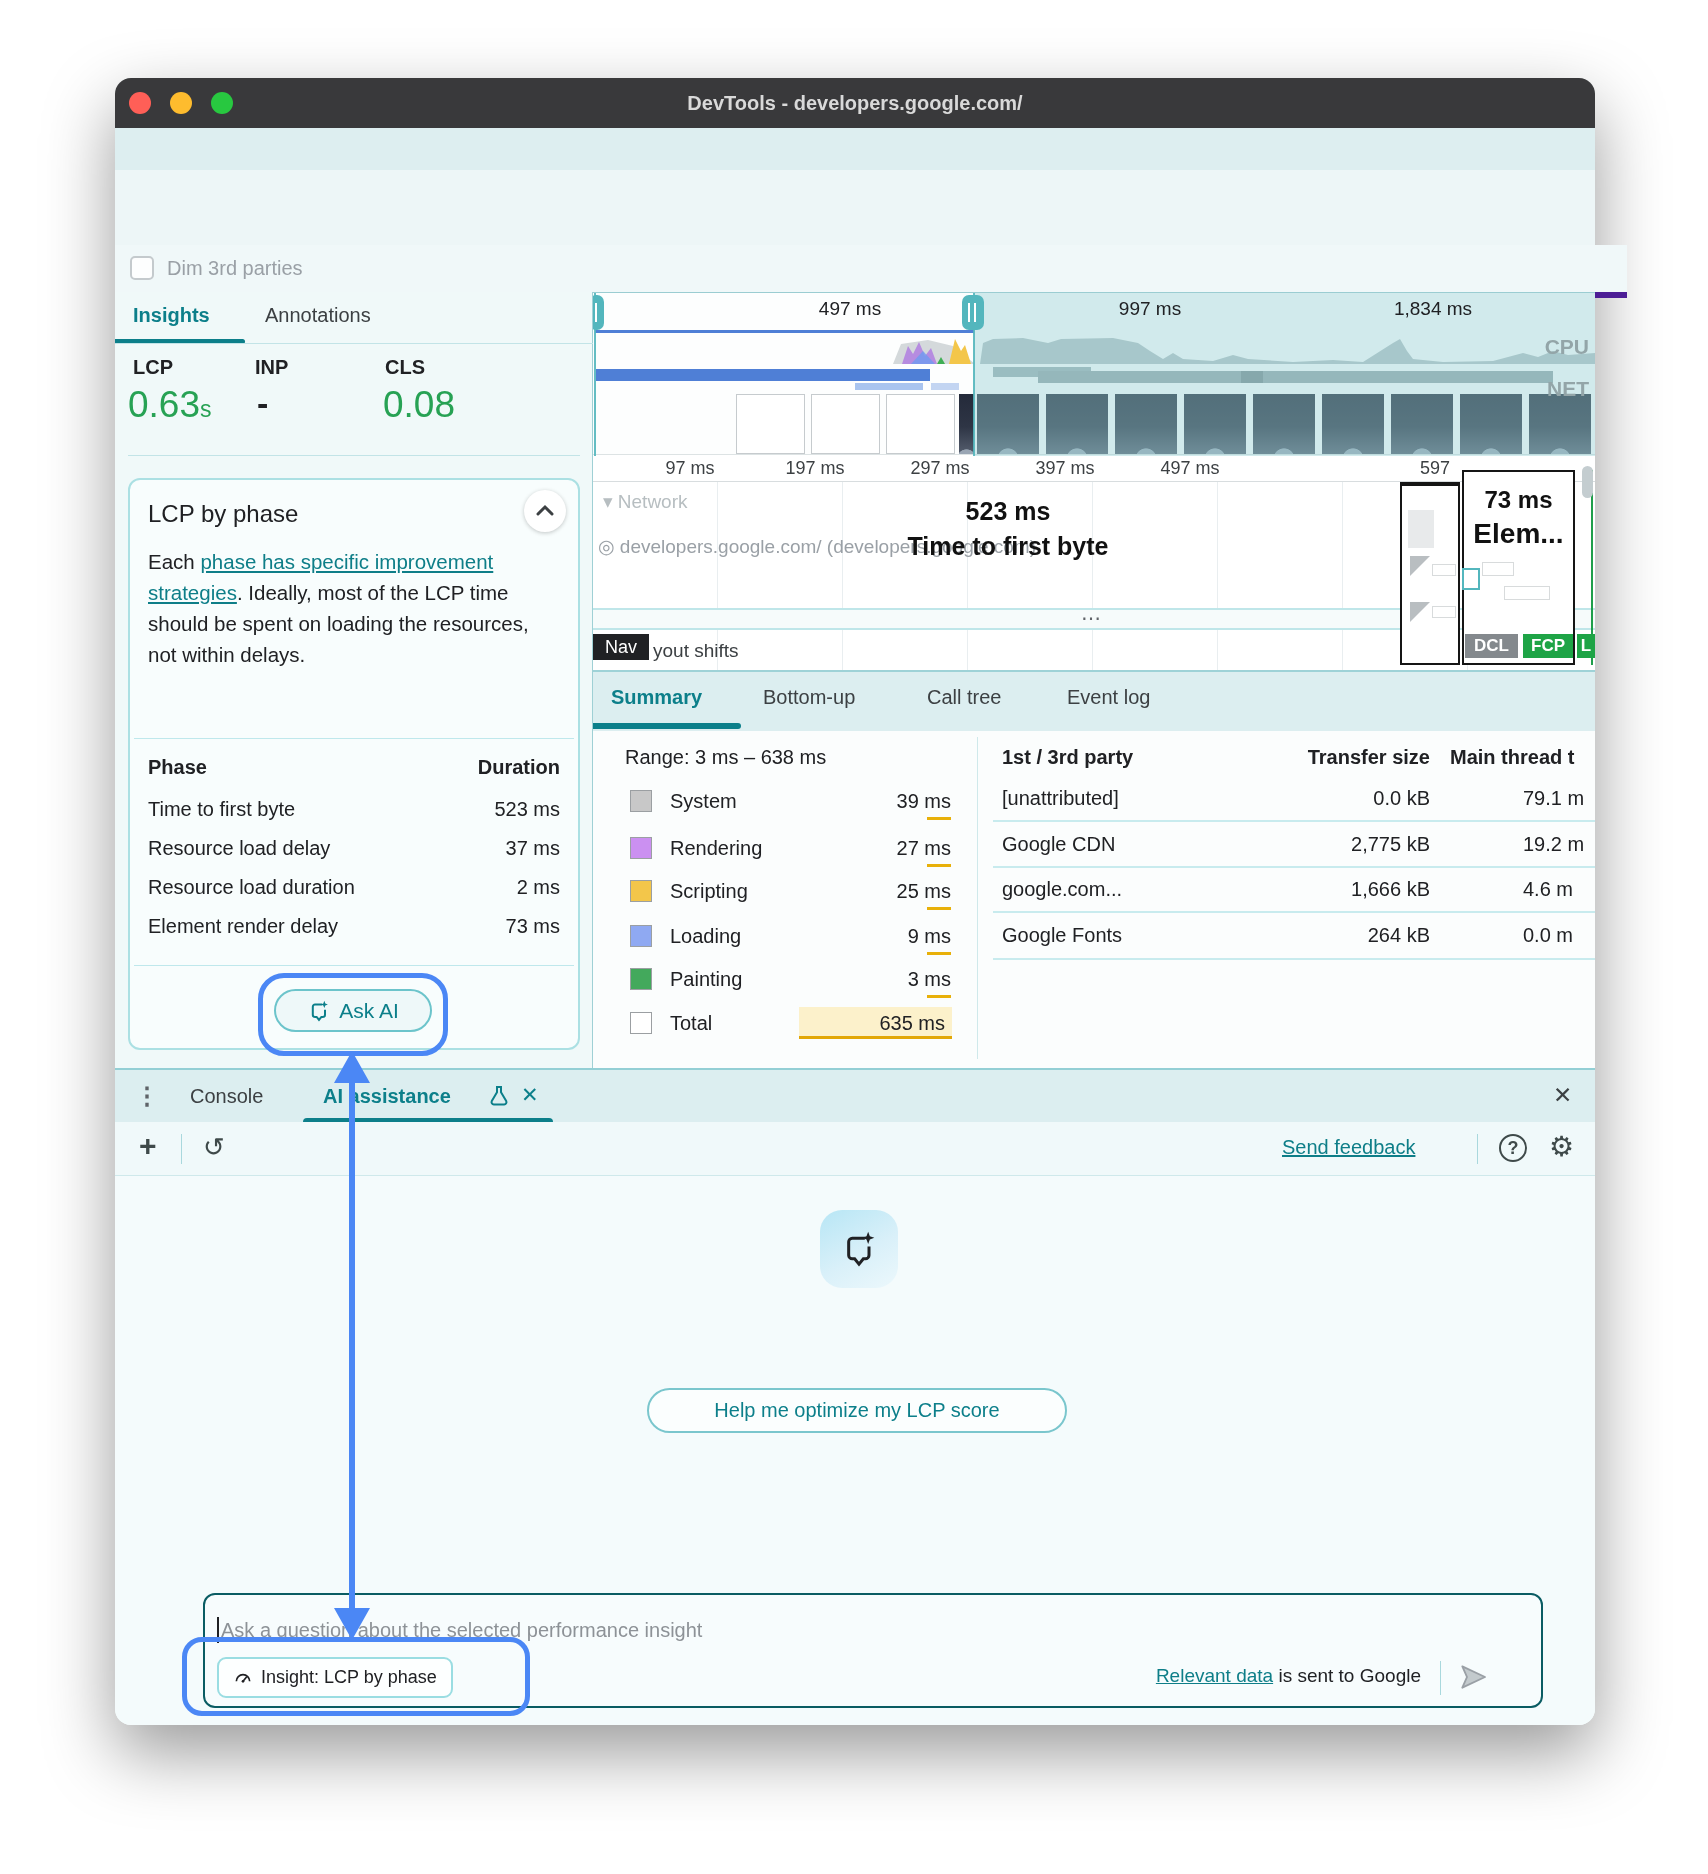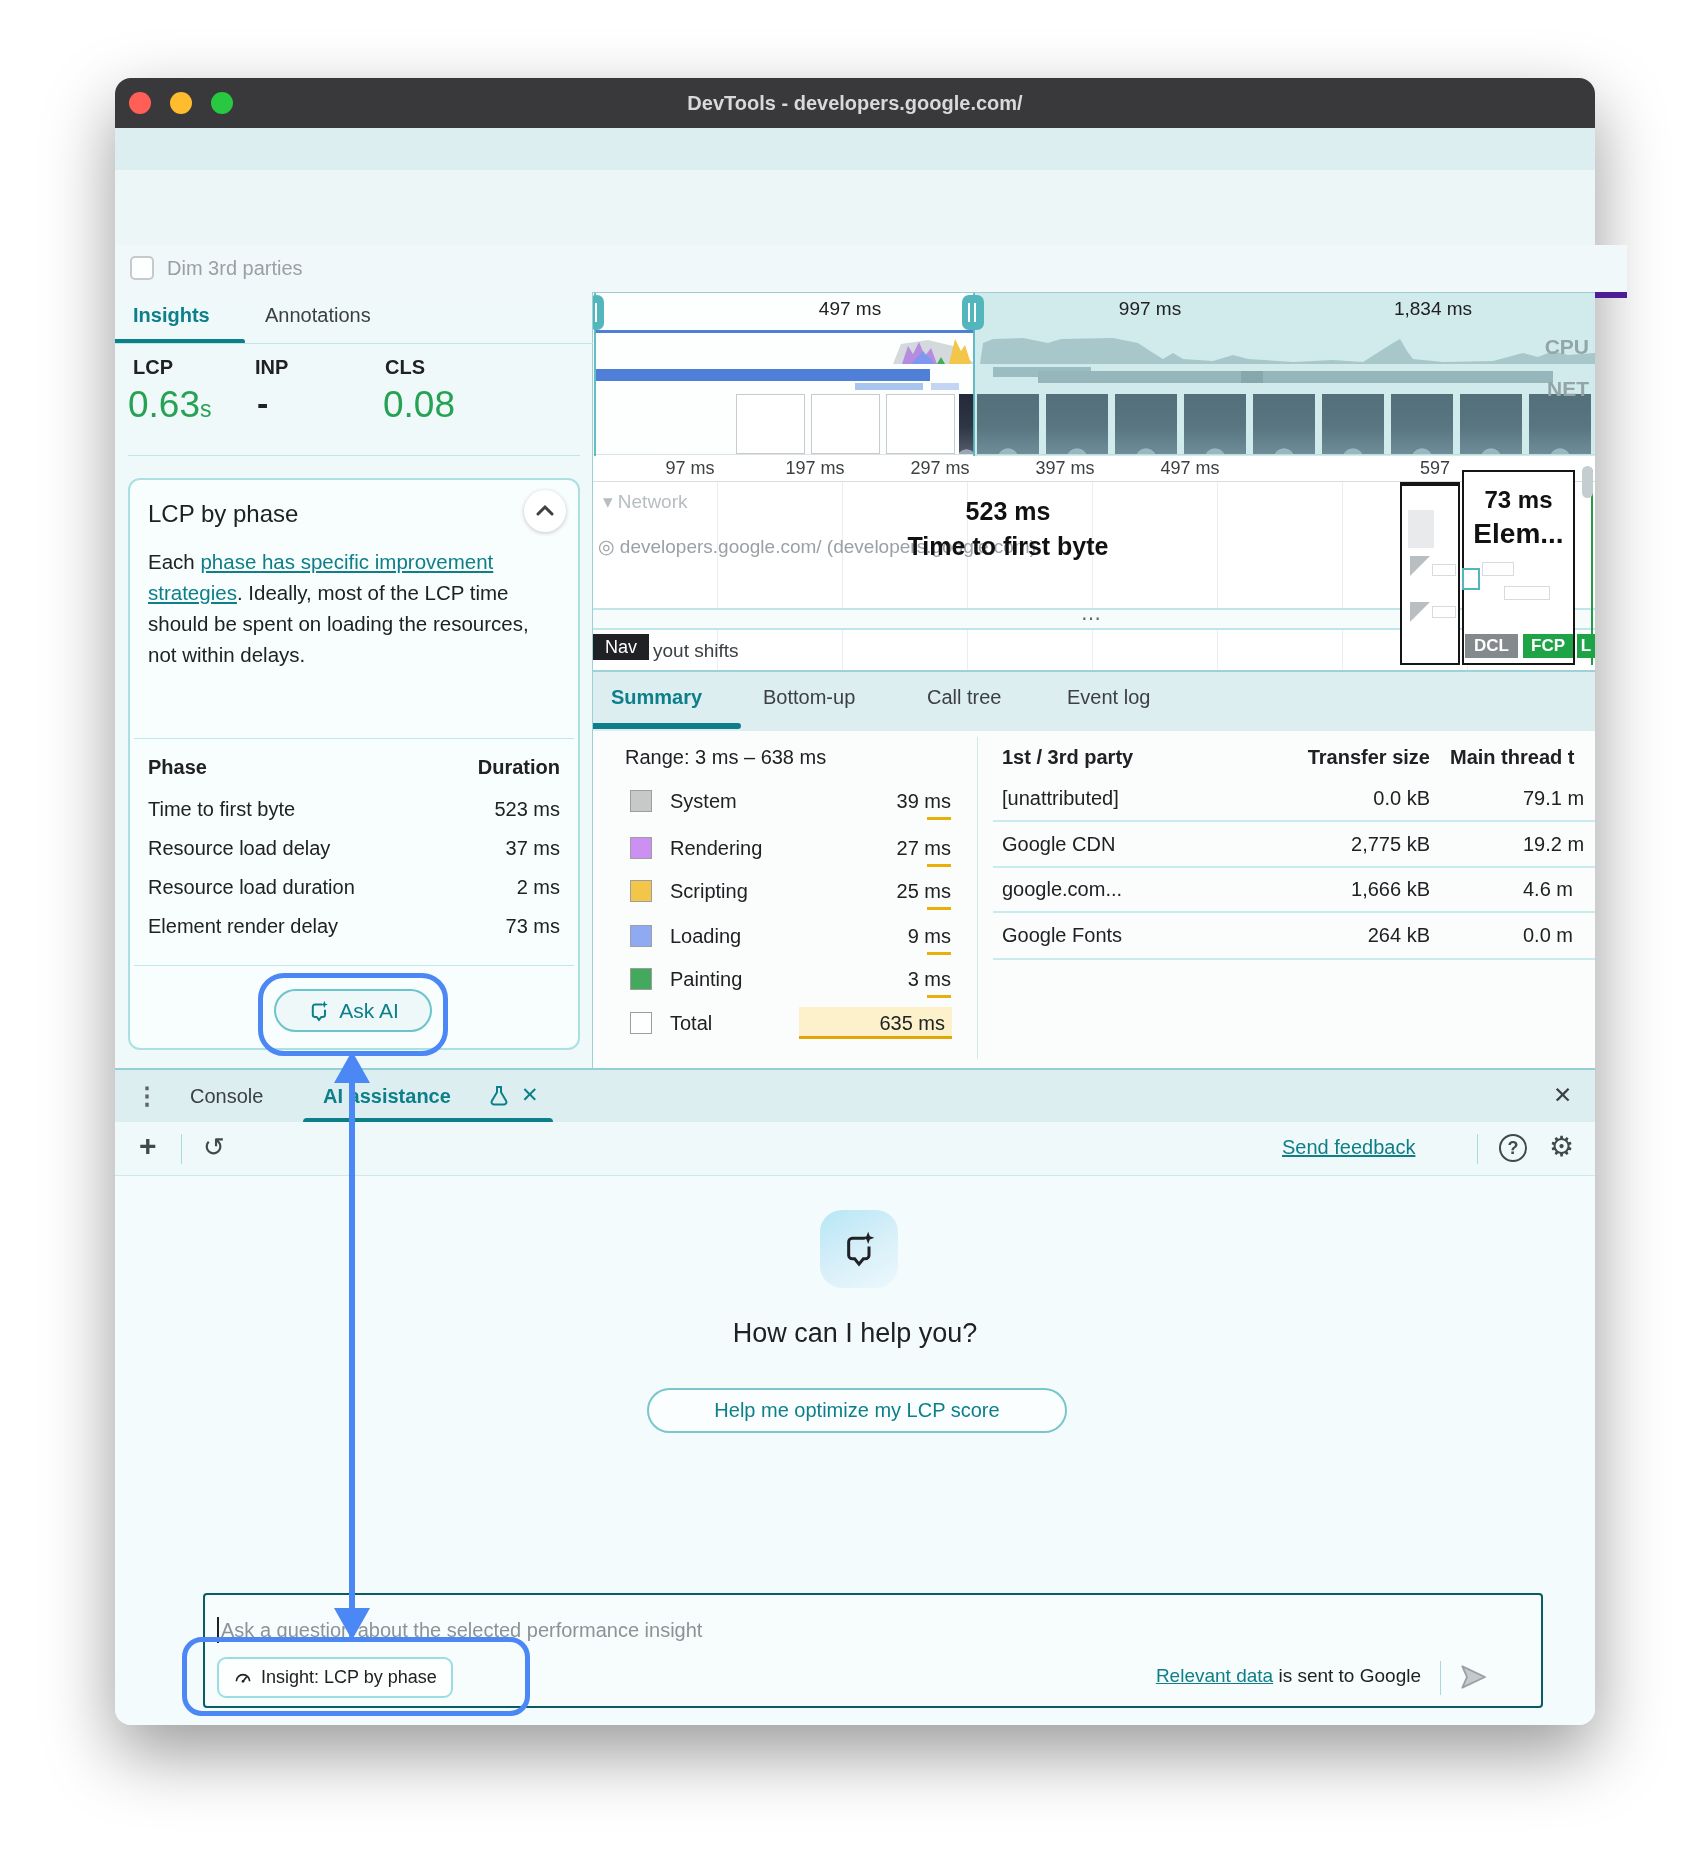--- a/index.html
+++ b/index.html
@@ -438,27 +438,26 @@
     <span class="abs icnbtn" style="left:1434px;top:8px;font-size:28px;">⚙</span>
   </div>
 
   <div class="abs drawer-content">
     <div class="abs" style="left:705px;top:34px;width:78px;height:78px;border-radius:22px;background:linear-gradient(150deg,#b7e6f5 0%,#d9f0f9 55%,#ecf8fc 100%);display:flex;align-items:center;justify-content:center;">
       <svg width="40" height="40" viewBox="0 0 24 24">
           <path d="M15.5 5.5H8a2.2 2.2 0 0 0-2.2 2.2v8a2.2 2.2 0 0 0 2.2 2.2h1.4l2.6 3.2 2.6-3.2h1.2a2.2 2.2 0 0 0 2.2-2.2v-5.2" fill="none" stroke="#202124" stroke-width="1.8"></path>
           <path d="M17.5 1.6l1 2.7 2.7 1-2.7 1-1 2.7-1-2.7-2.7-1 2.7-1z" fill="#202124"></path>
         </svg>
     </div>
-    <div class="abs" style="left:0;top:142px;width:1480px;text-align:center;font-size:27px;font-weight:500;color:#202124;">How can I help you?</div>
 
     <div class="abs chip" style="left:532px;top:212px;width:420px;height:45px;">
         <span>Help me optimize my LCP score</span>
       </div>
 
-    <div class="abs" style="left:88px;top:417px;width:1340px;height:115px;border:2.5px solid #0a5c63;border-radius:4px;background:#f7fcfd;box-sizing:border-box;">
+    <div class="abs" style="left:88px;top:417px;width:1340px;height:115px;border:2.5px solid #0a5c63;border-radius:12px;background:#f7fcfd;box-sizing:border-box;">
       <div class="abs" style="left:12px;top:22px;width:2px;height:26px;background:#202124;"></div>
       <span class="abs" style="left:16px;top:24px;font-size:20px;color:#8d9297;">Ask a question about the selected performance insight</span>
       <div class="abs" style="left:12px;top:62px;height:41px;padding:0 14px;border:2px solid #9adde2;border-radius:9px;background:#fdffff;display:flex;align-items:center;gap:8px;box-sizing:border-box;z-index:41;">
         <span>
           <svg width="20" height="20" viewBox="0 0 24 24">
               <path d="M4 16a8 8 0 1 1 16 0" fill="none" stroke="#202124" stroke-width="2"></path>
               <path d="M12 16l4.5-5.5" stroke="#202124" stroke-width="2"></path>
               <circle cx="12" cy="16" r="1.6" fill="#202124"></circle>
             </svg>
         </span>

